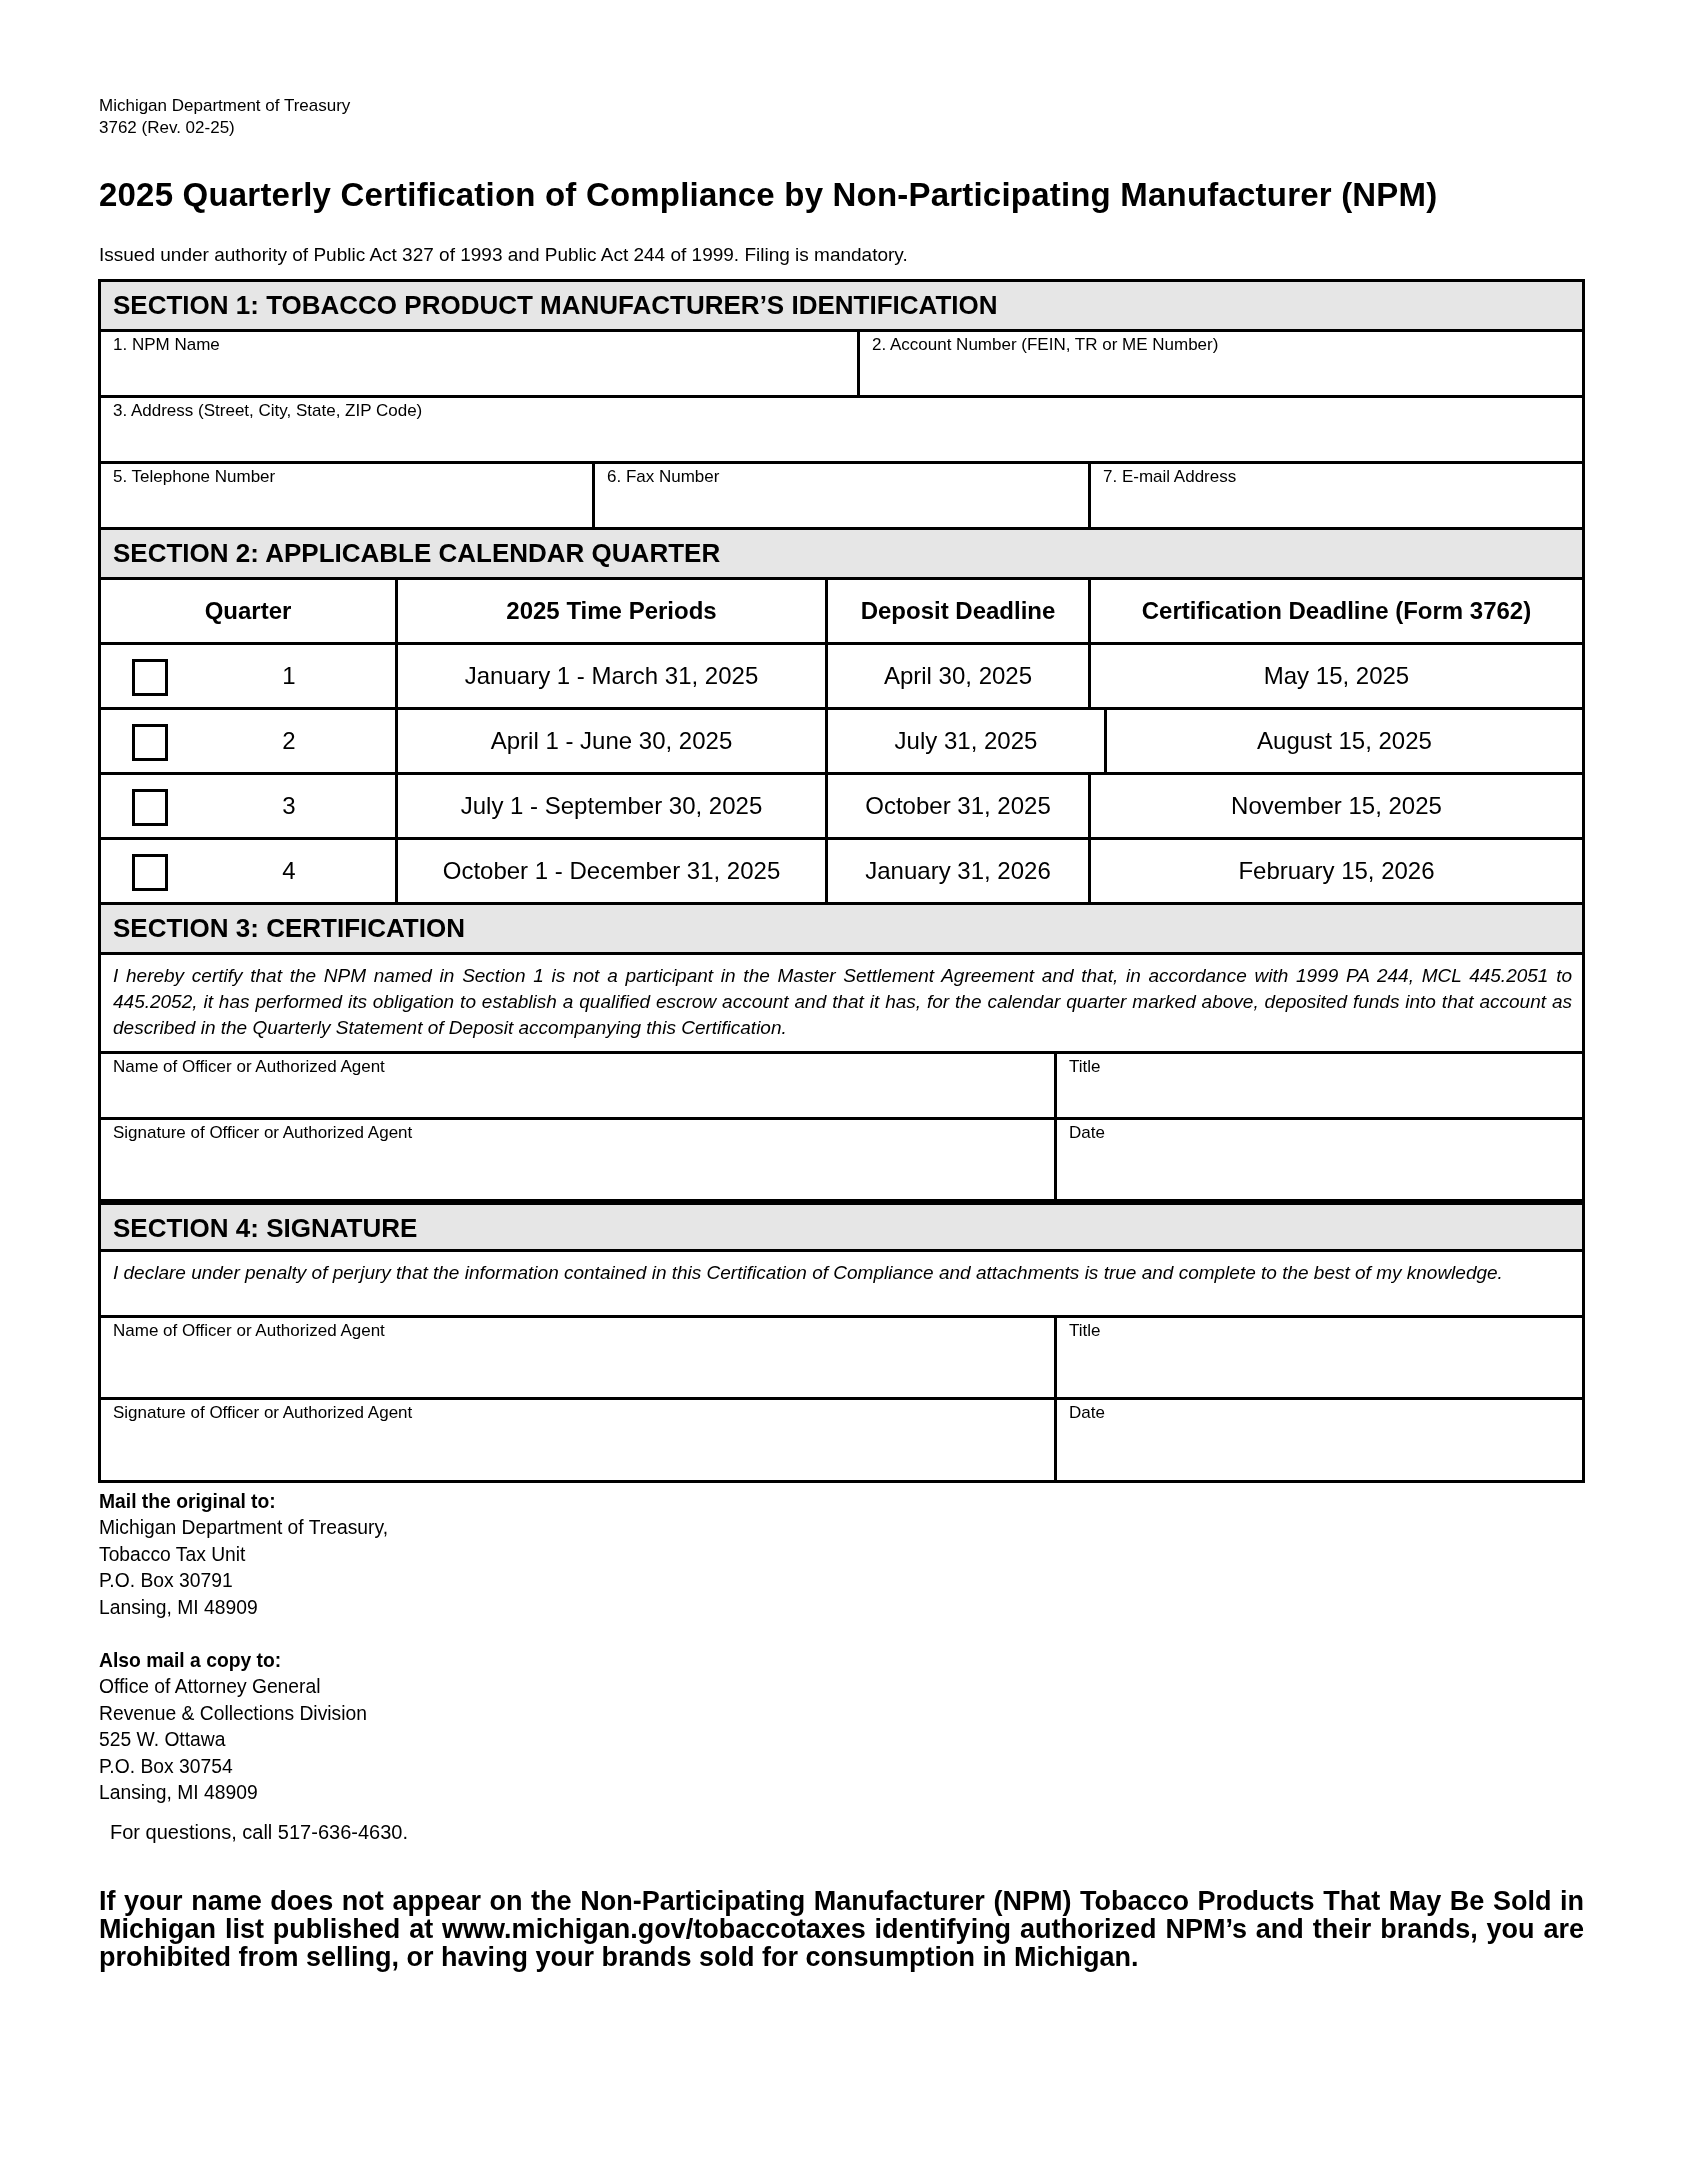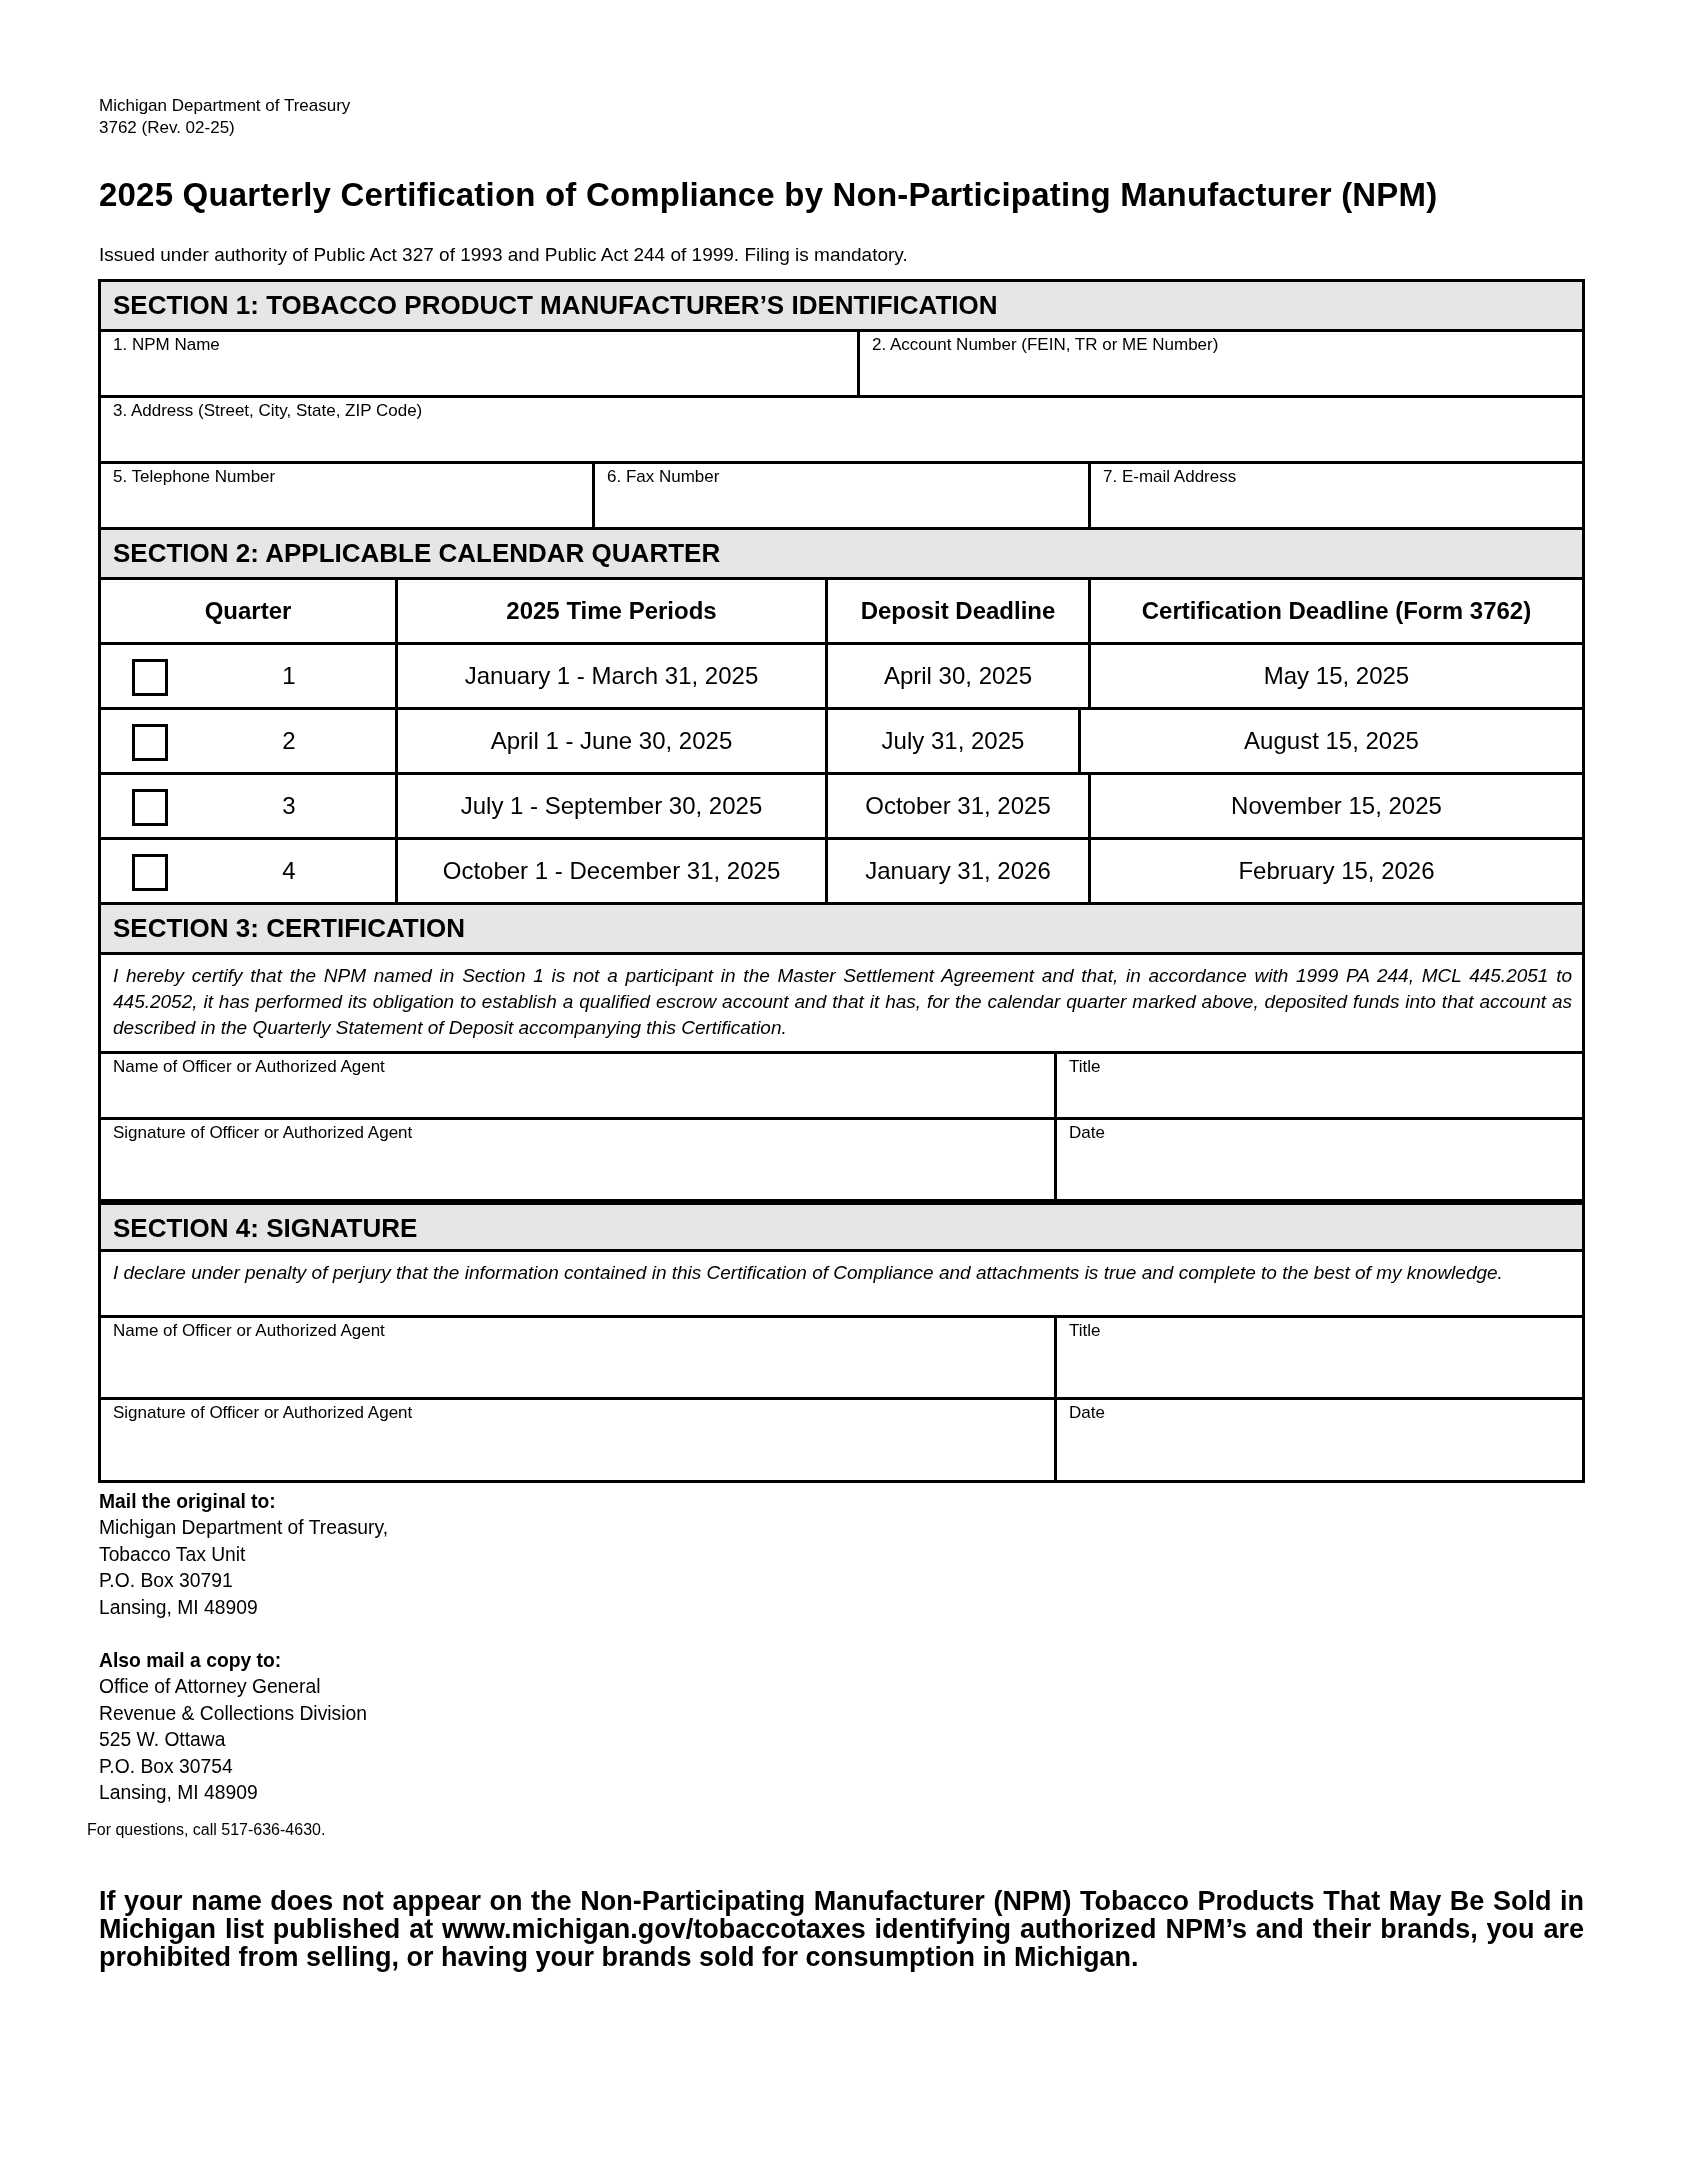--- a/index.html
+++ b/index.html
@@ -25,21 +25,21 @@
   .q-head .q-cell { font-weight: bold; font-size: 24px; }
   .checkbox { position: absolute; left: 31px; top: 14px; width: 36px; height: 37px; border: 3px solid #000; background: #fff; cursor: pointer; }
   .q-num { position: absolute; left: 168px; width: 40px; text-align: center; }
 
   .stmt { border-bottom: 3px solid #000; font-style: italic; font-size: 19px; line-height: 26px; padding: 8px 10px 6px 12px; text-align: justify; }
   .r-sig { height: 66px; }
   .r-sig2 { height: 82px; }
 
   .mail { position: absolute; left: 99px; font-size: 19.3px; line-height: 26.4px; }
   .mail .bold { font-weight: bold; }
-  .questions { position: absolute; left: 87px; top: 1821px; font-size: 16px; }
+  .questions { position: absolute; left: 110px; top: 1821px; font-size: 20px; }
   .notice { position: absolute; left: 99px; top: 1887px; width: 1485px; font-weight: bold; font-size: 27px; line-height: 28px; text-align: justify; }
 </style>
 </head>
 <body>
 
 <div class="agency">
   <div>Michigan Department of Treasury</div>
   <div>3762 (Rev. 02-25)</div>
 </div>
 
@@ -90,21 +90,21 @@
     <div class="q-cell" style="width:430px">January 1 - March 31, 2025</div>
     <div class="q-cell" style="width:263px">April 30, 2025</div>
     <div class="q-cell" style="flex:1">May 15, 2025</div>
   </div>
   <div class="row q-row">
     <div class="q-cell" style="width:297px">
       <div class="checkbox"></div>
       <span class="q-num">2</span>
     </div>
     <div class="q-cell" style="width:430px">April 1 - June 30, 2025</div>
-    <div class="q-cell" style="width:253px">July 31, 2025</div>
+    <div class="q-cell" style="width:279px">July 31, 2025</div>
     <div class="q-cell" style="flex:1">August 15, 2025</div>
   </div>
   <div class="row q-row">
     <div class="q-cell" style="width:297px">
       <div class="checkbox"></div>
       <span class="q-num">3</span>
     </div>
     <div class="q-cell" style="width:430px">July 1 - September 30, 2025</div>
     <div class="q-cell" style="width:263px">October 31, 2025</div>
     <div class="q-cell" style="flex:1">November 15, 2025</div>

